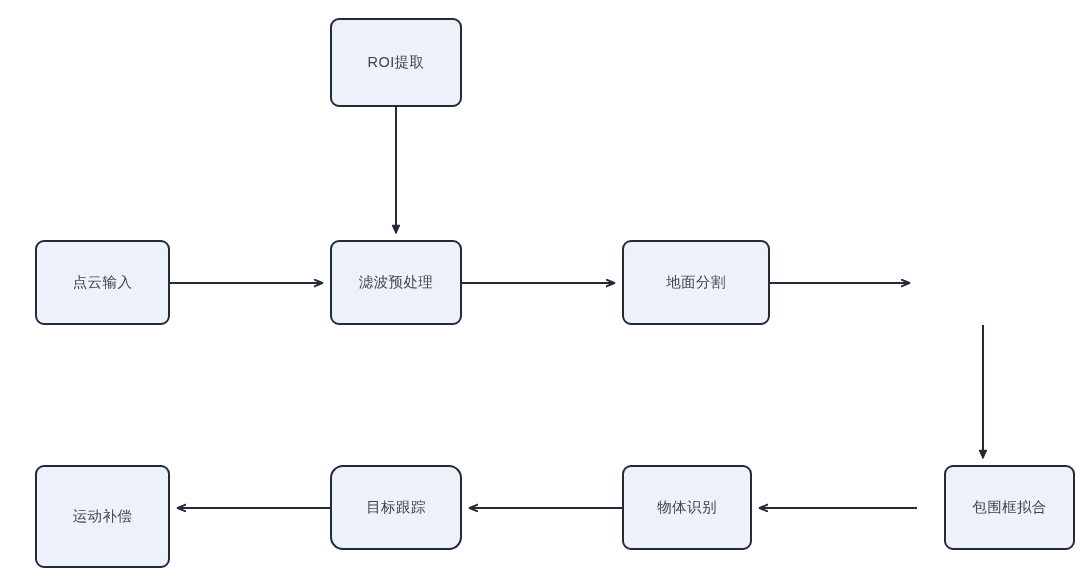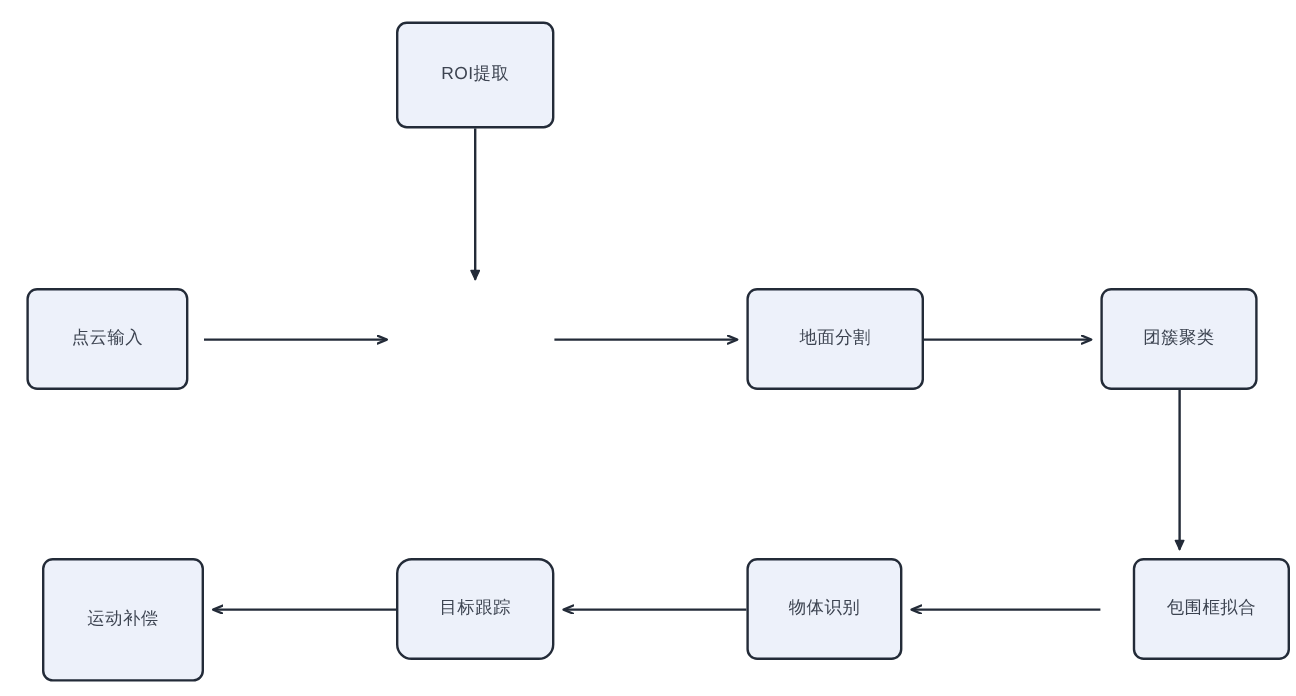--- a/index.html
+++ b/index.html
@@ -93,32 +93,32 @@
 
     <g>
       <line x1="330" y1="508" x2="178" y2="508" stroke="#232b38" stroke-width="2" marker-end="url(#arrow-end)"></line>
     </g>
   </svg>
 
   <div class="node" style="left:330px; top:18px; width:132px; height:89px;text-align:center;">
     <span class="node-label">ROI提取</span>
   </div>
 
-  <div class="node" style="left:22px; top:240px; width:135px; height:85px;">
+  <div class="node" style="left:35px; top:240px; width:135px; height:85px;">
     <span class="node-label">点云输入</span>
   </div>
 
+  <div class="node" style="left:330px; top:240px; width:132px; height:85px;">
+    <span class="node-label">滤波预处理</span>
+  </div>
 
   <div class="node" style="left:622px; top:240px; width:148px; height:85px;">
     <span class="node-label">地面分割</span>
   </div>
 
-  <div class="node" style="left:917px; top:240px; width:131px; height:85px;">
-    <span class="node-label">团簇聚类</span>
-  </div>
 
   <div class="node" style="left:917px; top:465px; width:131px; height:85px;margin-left:27px;">
     <span class="node-label">包围框拟合</span>
   </div>
 
   <div class="node" style="left:622px; top:465px; width:130px; height:85px;">
     <span class="node-label">物体识别</span>
   </div>
 
   <div class="node" style="left:330px; top:465px; width:132px; height:85px;border-radius:13px;">

